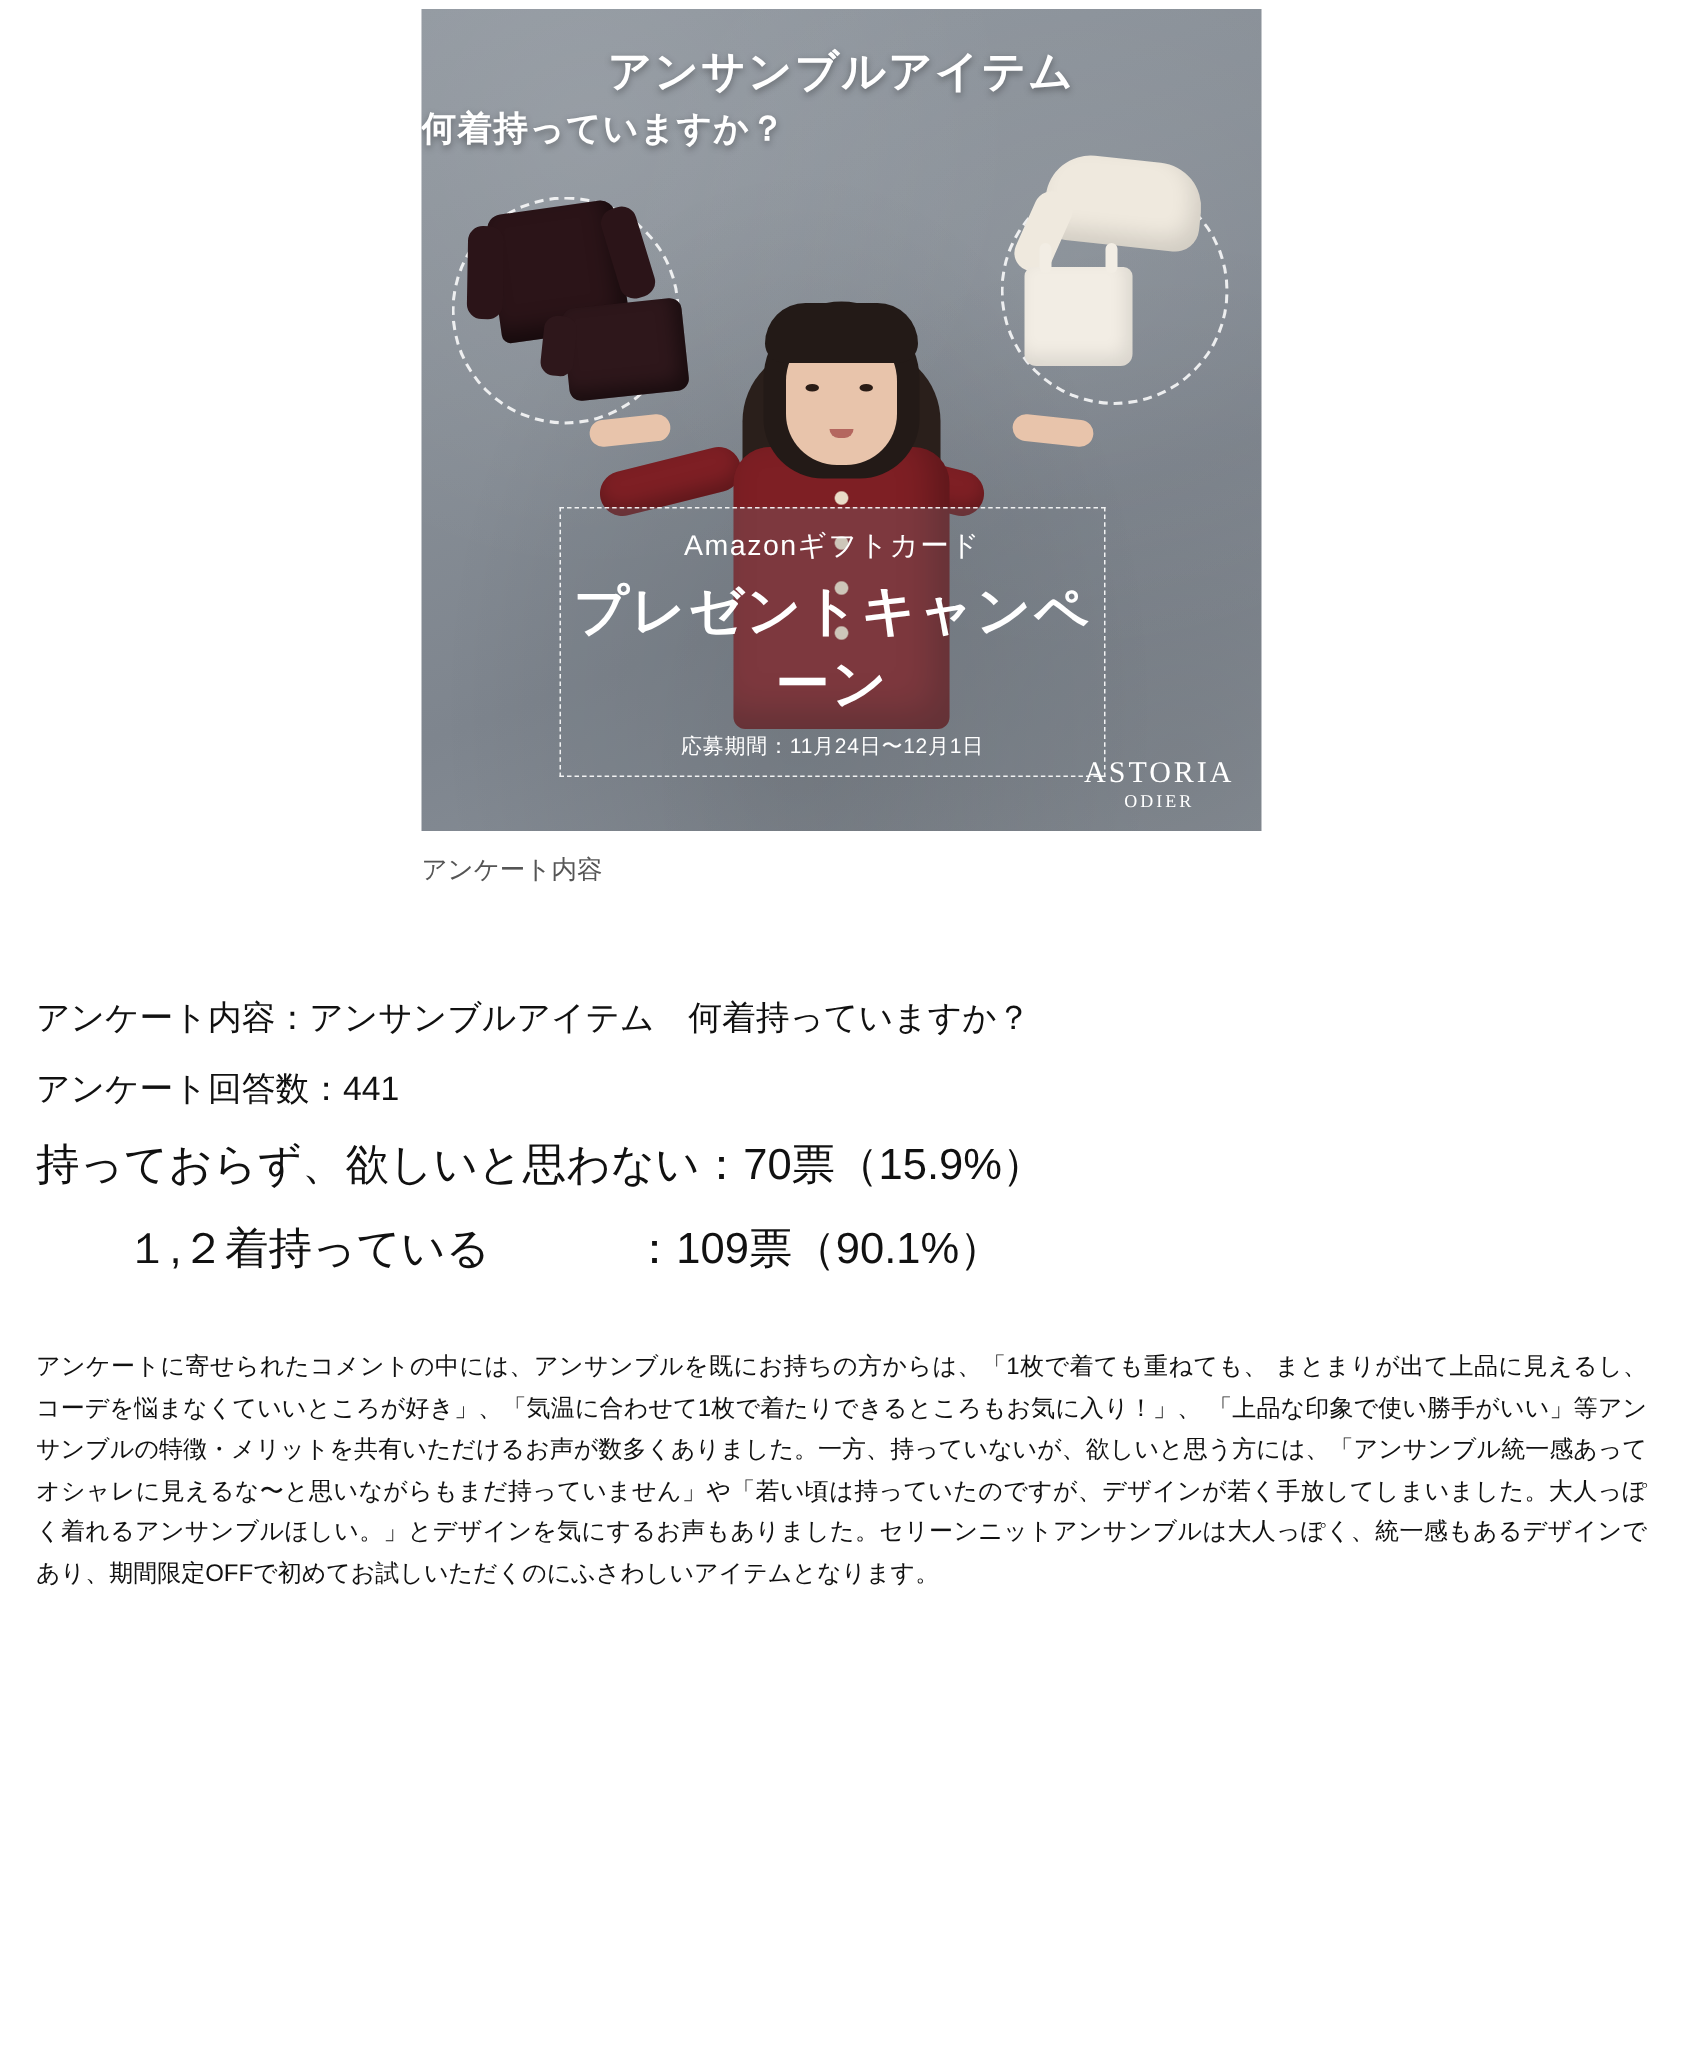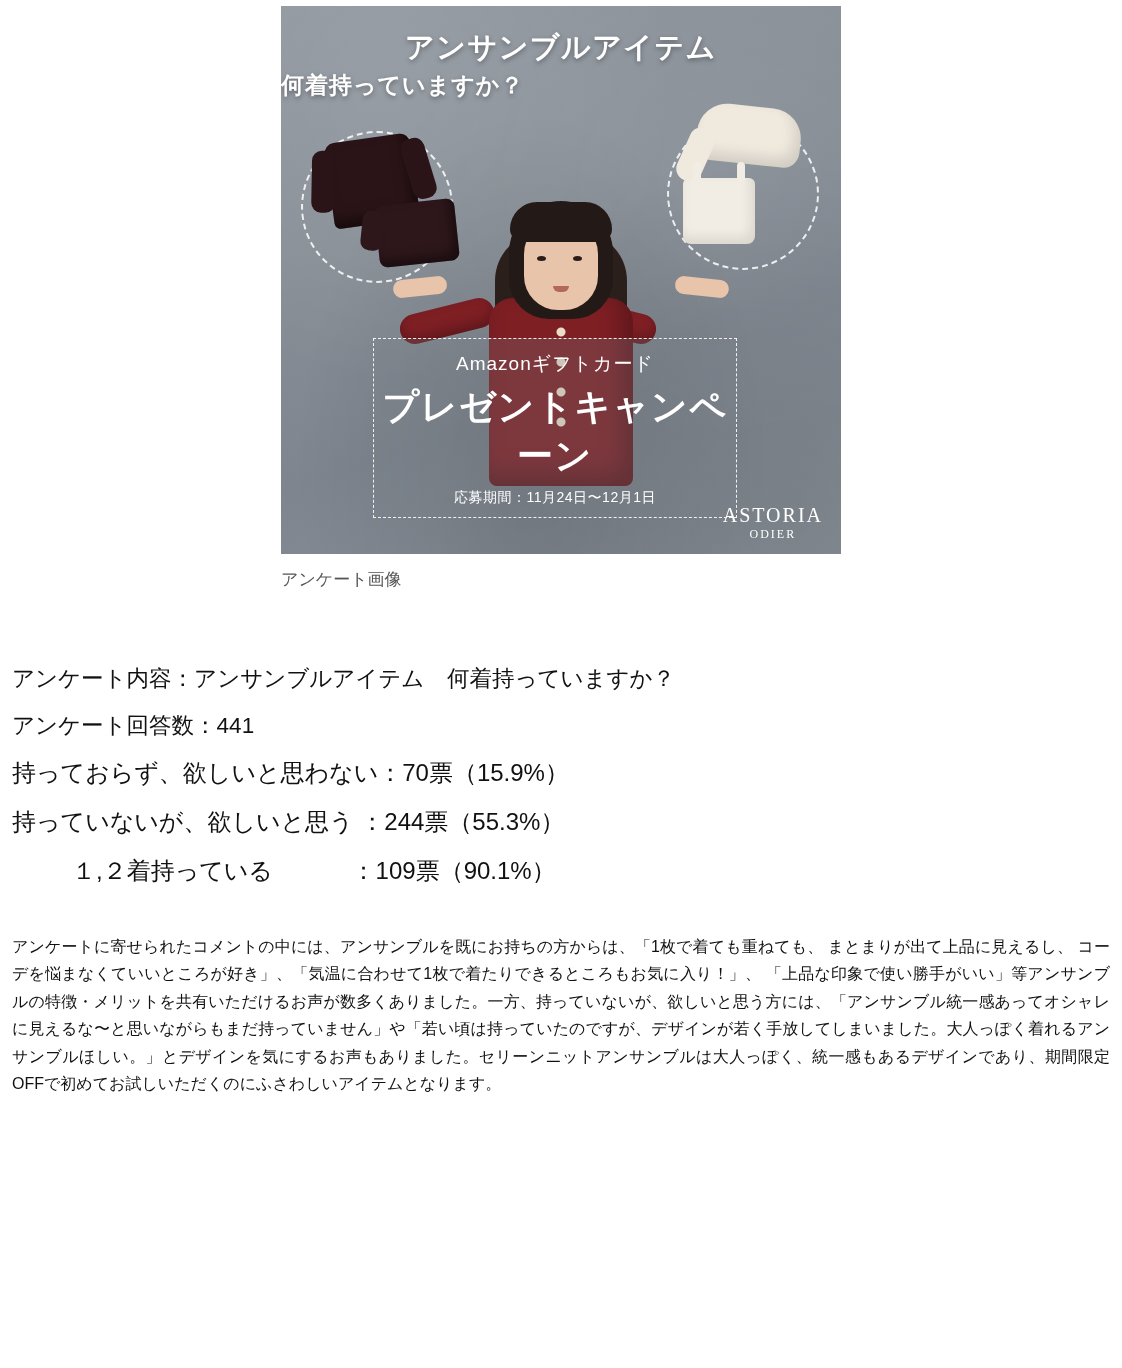--- a/index.html
+++ b/index.html
@@ -275,32 +275,32 @@
   .figure-caption {
     margin-top: 14px;
     width: 560px;
     text-align: left;
     font-size: 17px;
     color: #555555;
   }
 
   
   .content {
-    padding: 0 12px;
+    padding: 0 24px;
     margin-top: 72px;
   }
   .survey-meta p {
     margin: 0 0 14px 0;
     font-size: 22.5px;
     line-height: 1.45;
     color: #111111;
   }
   .results-list { margin: 0; padding: 0; list-style: none; }
   .results-list li {
-    font-size: 24px;
+    font-size: 29px;
     line-height: 1.45;
     margin-bottom: 14px;
     color: #111111;
     white-space: pre;
   }
   .results-list li.indent { padding-left: 60px; }
 
   .body-text {
     margin-top: 44px;
     font-size: 16px;
@@ -346,32 +346,31 @@
         <div class="campaign-line2">プレゼントキャンペーン</div>
         <div class="campaign-period">応募期間：11月24日〜12月1日</div>
       </div>
 
       <div class="brand">
         <div class="brand-main">ASTORIA</div>
         <div class="brand-sub">ODIER</div>
       </div>
 
     </div>
-    <figcaption class="figure-caption">アンケート画像</figcaption>
+    <figcaption class="figure-caption">アンケート内容</figcaption>
   </figure>
 
   <div class="content">
 
     <div class="survey-meta">
       <p>アンケート内容：アンサンブルアイテム　何着持っていますか？</p>
       <p>アンケート回答数：441</p>
     </div>
 
     <ul class="results-list">
       <li>持っておらず、欲しいと思わない：70票（15.9%）</li>
-      <li>持っていないが、欲しいと思う ：244票（55.3%）</li>
       <li class="indent">１,２着持っている　　　 ：109票（90.1%）</li>
     </ul>
 
     <p class="body-text">アンケートに寄せられたコメントの中には、アンサンブルを既にお持ちの方からは、「1枚で着ても重ねても、 まとまりが出て上品に見えるし、 コーデを悩まなくていいところが好き」、「気温に合わせて1枚で着たりできるところもお気に入り！」、 「上品な印象で使い勝手がいい」等アンサンブルの特徴・メリットを共有いただけるお声が数多くありました。一方、持っていないが、欲しいと思う方には、「アンサンブル統一感あってオシャレに見えるな〜と思いながらもまだ持っていません」や「若い頃は持っていたのですが、デザインが若く手放してしまいました。大人っぽく着れるアンサンブルほしい。」とデザインを気にするお声もありました。セリーンニットアンサンブルは大人っぽく、統一感もあるデザインであり、期間限定OFFで初めてお試しいただくのにふさわしいアイテムとなります。</p>
 
   </div>
 </div>
 
 </body></html>

